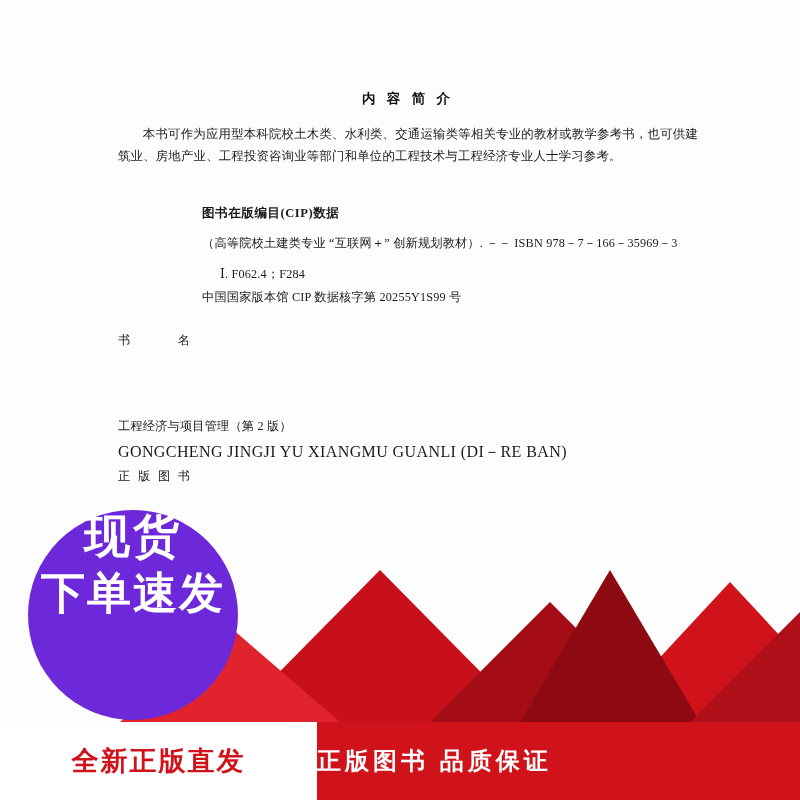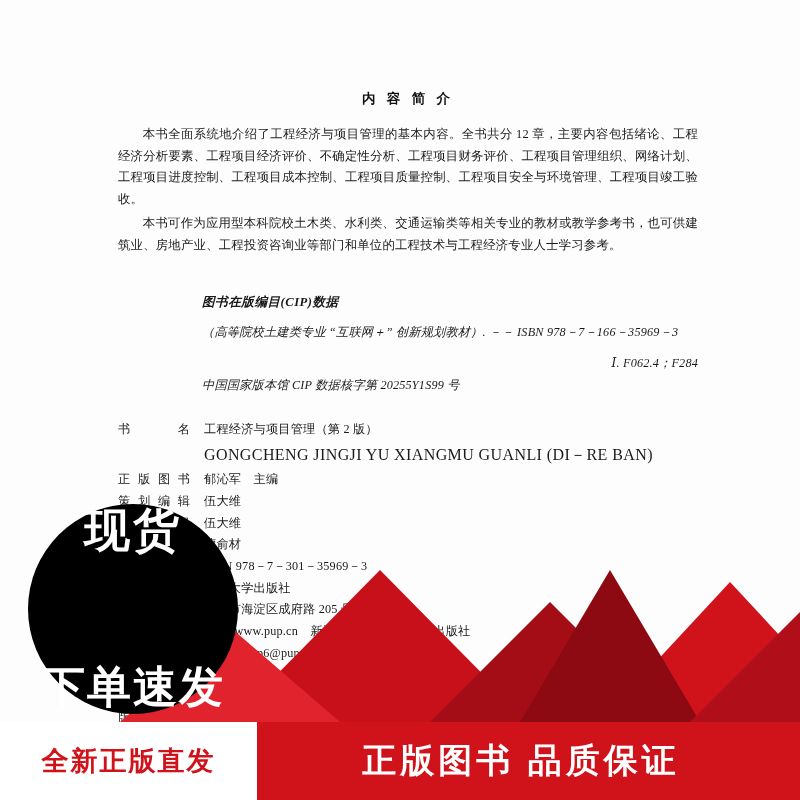--- a/index.html
+++ b/index.html
@@ -44,51 +44,50 @@
     line-height: 1.75;
     text-align: justify;
     text-indent: 2em;
     margin: 0 0 2px 0;
     letter-spacing: 0.2px;
   }
 
   
   .cip-block {
     margin-top: 38px;
-    font-style: italic;
   }
   .cip-title {
     font-size: 12.6px;
     font-weight: bold;
     margin: 0 0 10px 84px;
     letter-spacing: 0.5px;
   }
   .cip-line {
     font-size: 12.2px;
     line-height: 1.85;
     margin: 0 0 0 84px;
     letter-spacing: 0.2px;
   }
   .cip-line.cls {
     margin-left: 102px;
-    text-align: right;
   }
   .cip-gap {
     height: 8px;
   }
 
   
   .imprint {
     margin-top: 22px;
     font-size: 12.2px;
     line-height: 1.78;
   }
   .imp-row {
     display: flex;
     align-items: baseline;
+    flex-direction: column;
   }
   .imp-label {
     width: 86px;
     flex: 0 0 86px;
     letter-spacing: 6px;
     text-align: justify;
     text-align-last: justify;
     padding-right: 8px;
     box-sizing: border-box;
     white-space: nowrap;
@@ -116,39 +115,39 @@
     position: absolute;
     left: 0;
     bottom: 0;
     width: 800px;
     height: 78px;
     background: #d0121b;
     display: flex;
     align-items: center;
   }
   .promo-banner .white-box {
-    width: 257px;
+    width: 317px;
     height: 78px;
     background: #ffffff;
     display: flex;
     align-items: center;
     justify-content: center;
   }
   .promo-banner .white-box span {
     color: #d0121b;
     font-size: 27px;
     font-weight: bold;
     letter-spacing: 2px;
     font-family: "Liberation Sans", sans-serif;
   }
   .promo-banner .red-text {
     flex: 1;
-    text-align: center;
+    text-align: left;
     color: #ffffff;
-    font-size: 34px;
+    font-size: 24px;
     font-weight: bold;
     letter-spacing: 4px;
     font-family: "Liberation Sans", sans-serif;
     padding-right: 15px;
   }
   .promo-shapes {
     position: absolute;
     left: 0;
     bottom: 78px;
     width: 800px;
@@ -156,30 +155,30 @@
     overflow: hidden;
   }
   .tri {
     position: absolute;
     width: 0;
     height: 0;
   }
   .circle-badge {
     position: absolute;
     left: 28px;
-    bottom: 86px;
+    bottom: 80px;
     width: 210px;
     height: 210px;
-    background: #000000;
+    background: #6d28d9;
     border-radius: 50%;
     box-shadow: 0 0 0 4px rgba(255,255,255,0.0);
     display: flex;
     flex-direction: column;
     align-items: center;
-    justify-content: space-between;
+    justify-content: flex-start;
     color: #ffffff;
     font-family: "Liberation Sans", sans-serif;
     z-index: 5;
   }
   .circle-badge .l1 {
     font-size: 46px;
     font-weight: bold;
     letter-spacing: 3px;
     line-height: 1.15;
   }
@@ -193,21 +192,20 @@
 </style>
 </head>
 <body>
 
 <div class="page">
 
   <div class="content">
 
     <div>
       <div class="section-title">内 容 简 介</div>
-      <p class="para">本书全面系统地介绍了工程经济与项目管理的基本内容。全书共分 12 章，主要内容包括绪论、工程经济分析要素、工程项目经济评价、不确定性分析、工程项目财务评价、工程项目管理组织、网络计划、工程项目进度控制、工程项目成本控制、工程项目质量控制、工程项目安全与环境管理、工程项目竣工验收。</p>
       <p class="para">本书可作为应用型本科院校土木类、水利类、交通运输类等相关专业的教材或教学参考书，也可供建筑业、房地产业、工程投资咨询业等部门和单位的工程技术与工程经济专业人士学习参考。</p>
     </div>
 
     <div class="cip-block">
       <div class="cip-title">图书在版编目(CIP)数据</div>
       <div class="cip-line">（高等院校土建类专业 “互联网＋” 创新规划教材）. －－ ISBN 978－7－166－35969－3</div>
       <div class="cip-gap"></div>
       <div class="cip-line cls">Ⅰ. F062.4；F284</div>
       <div class="cip-line">中国国家版本馆 CIP 数据核字第 20255Y1S99 号</div>
     </div>

